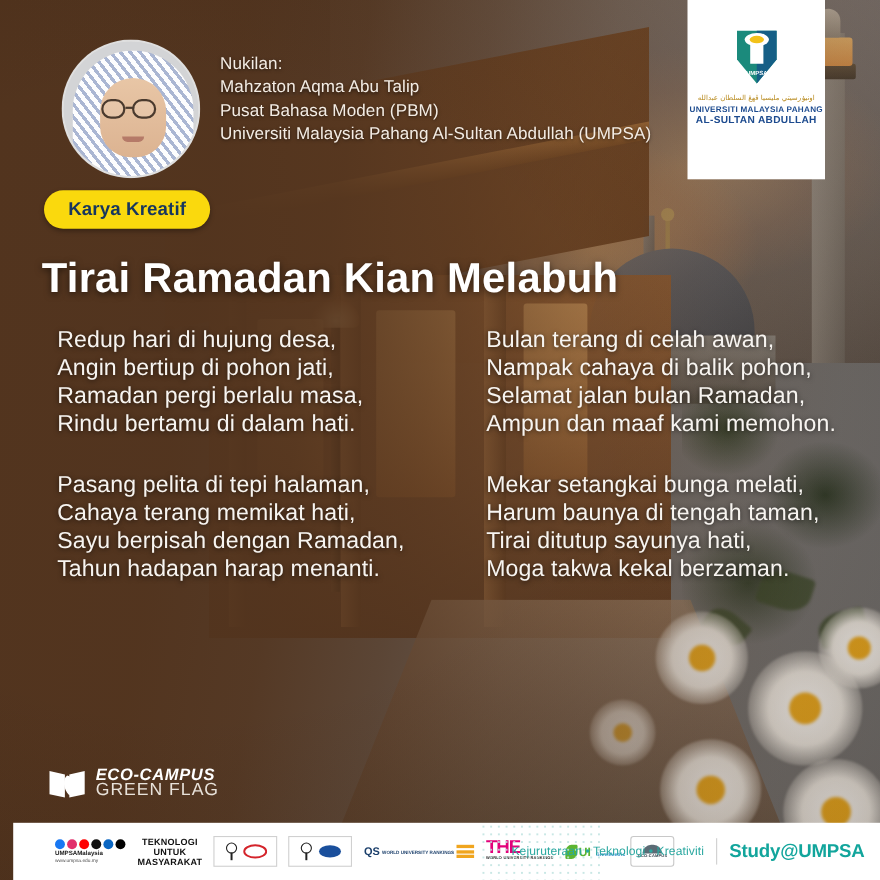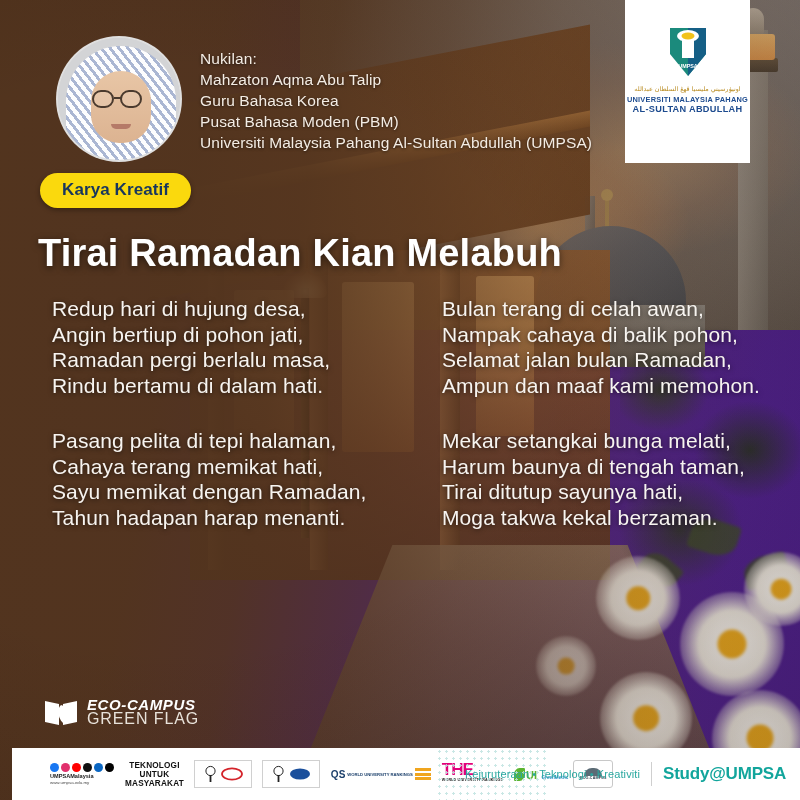--- a/index.html
+++ b/index.html
@@ -5,21 +5,21 @@
 <style>
   *{box-sizing:border-box;margin:0;padding:0;}
   html,body{width:800px;height:800px;overflow:hidden;}
   body{
     font-family:"Liberation Sans", sans-serif;
     background:#4a2f1c;
     position:relative;
   }
   .poster{
     position:absolute;inset:0;width:800px;height:800px;overflow:hidden;
-    background:#4c1d95;
+    background:#737373;
   }
 
   
   .bg{position:absolute;inset:0;overflow:hidden;}
 
   
   .sky{
     position:absolute;left:300px;top:0;width:500px;height:330px;
     background:
       radial-gradient(ellipse 260px 150px at 330px 150px, rgba(255,190,120,.42) 0%, rgba(255,160,90,.12) 45%, rgba(255,160,90,0) 72%),
@@ -351,21 +351,20 @@
     <div class="av-face"></div>
     <div class="av-glass l"></div>
     <div class="av-glass r"></div>
     <div class="av-bridge"></div>
     <div class="av-mouth"></div>
   </div>
 
   <div class="byline">
     <div>Nukilan:</div>
     <div>Mahzaton Aqma Abu Talip</div>
-    <div>Guru Bahasa Korea</div>
     <div>Pusat Bahasa Moden (PBM)</div>
     <div>Universiti Malaysia Pahang Al-Sultan Abdullah (UMPSA)</div>
   </div>
 
   <div class="logo-box">
     <svg class="umpsa-mark" viewBox="0 0 48 56">
       <path d="M6 4 H42 V30 L24 52 L6 30 Z" fill="#1b8a7c"></path>
       <path d="M24 4 H42 V30 L24 52 Z" fill="#155f86"></path>
       <path d="M18 10 H30 V34 H18 Z" fill="#ffffff"></path>
       <ellipse cx="24" cy="12" rx="11" ry="6" fill="#ffffff"></ellipse>
@@ -385,21 +384,21 @@
     <div class="col">
       <div class="stanza">
         <div class="line">Redup hari di hujung desa,</div>
         <div class="line">Angin bertiup di pohon jati,</div>
         <div class="line">Ramadan pergi berlalu masa,</div>
         <div class="line">Rindu bertamu di dalam hati.</div>
       </div>
       <div class="stanza">
         <div class="line">Pasang pelita di tepi halaman,</div>
         <div class="line">Cahaya terang memikat hati,</div>
-        <div class="line">Sayu memikat dengan Ramadan,</div>
+        <div class="line">Sayu berpisah dengan Ramadan,</div>
         <div class="line">Tahun hadapan harap menanti.</div>
       </div>
     </div>
     <div class="col">
       <div class="stanza">
         <div class="line">Bulan terang di celah awan,</div>
         <div class="line">Nampak cahaya di balik pohon,</div>
         <div class="line">Selamat jalan bulan Ramadan,</div>
         <div class="line">Ampun dan maaf kami memohon.</div>
       </div>

